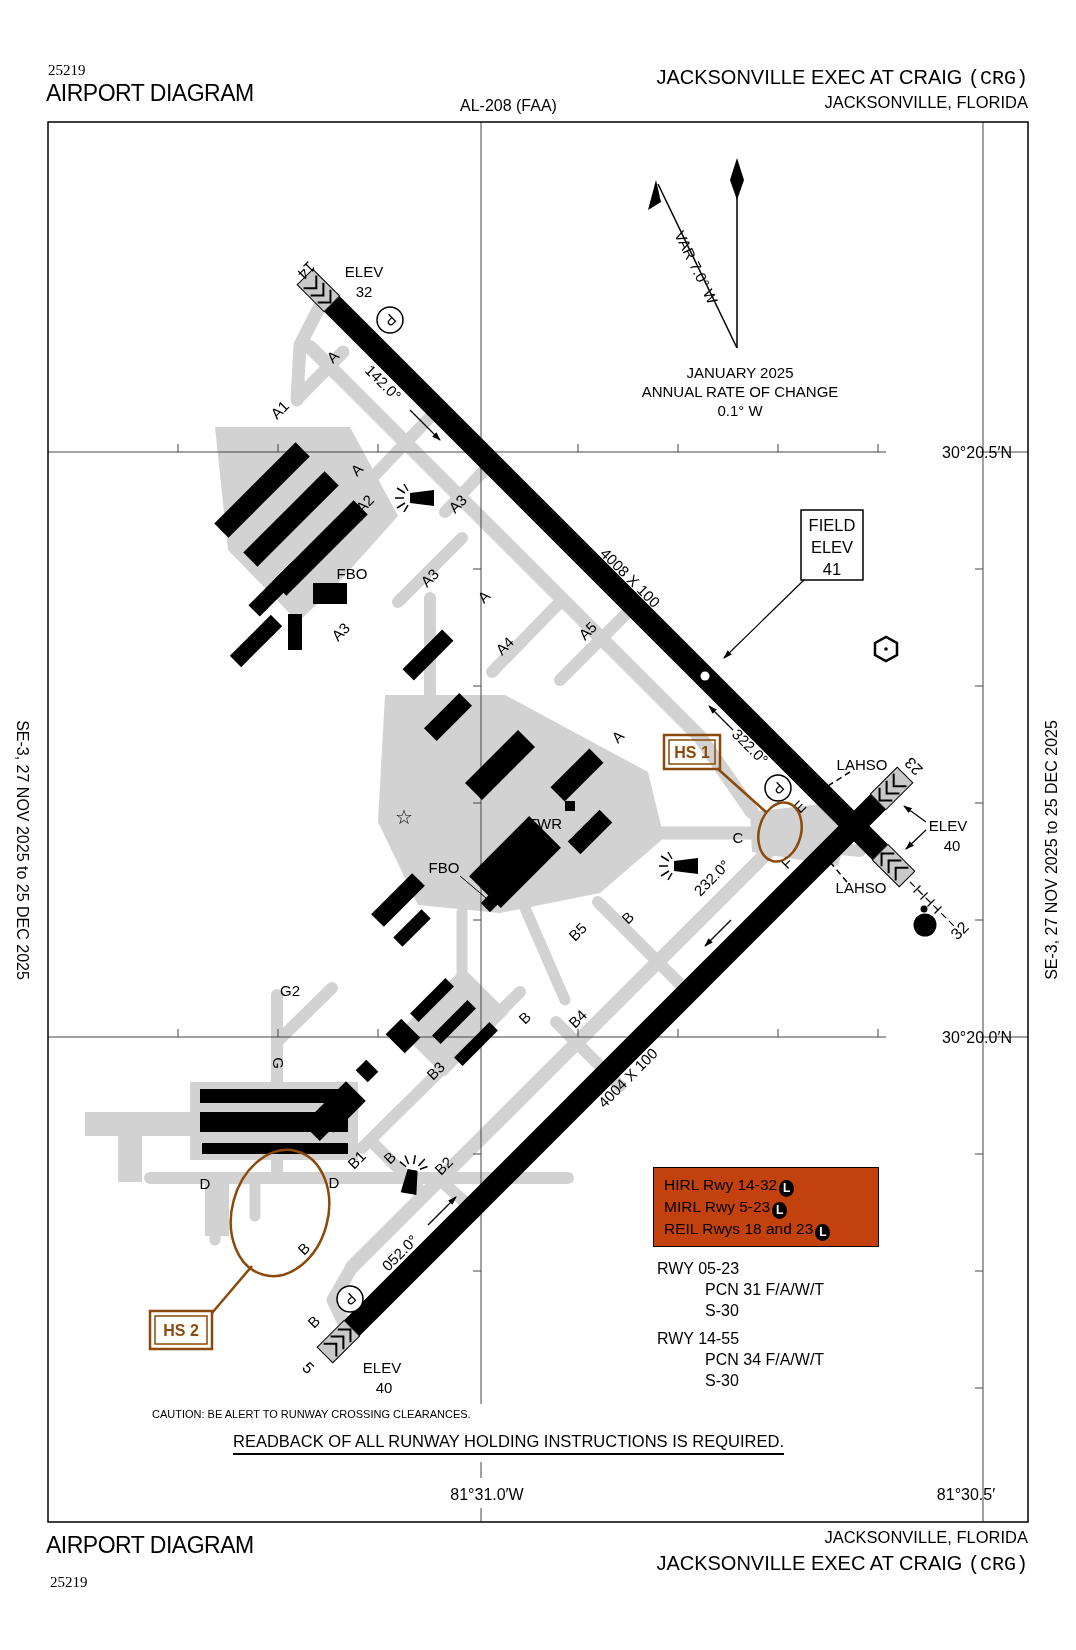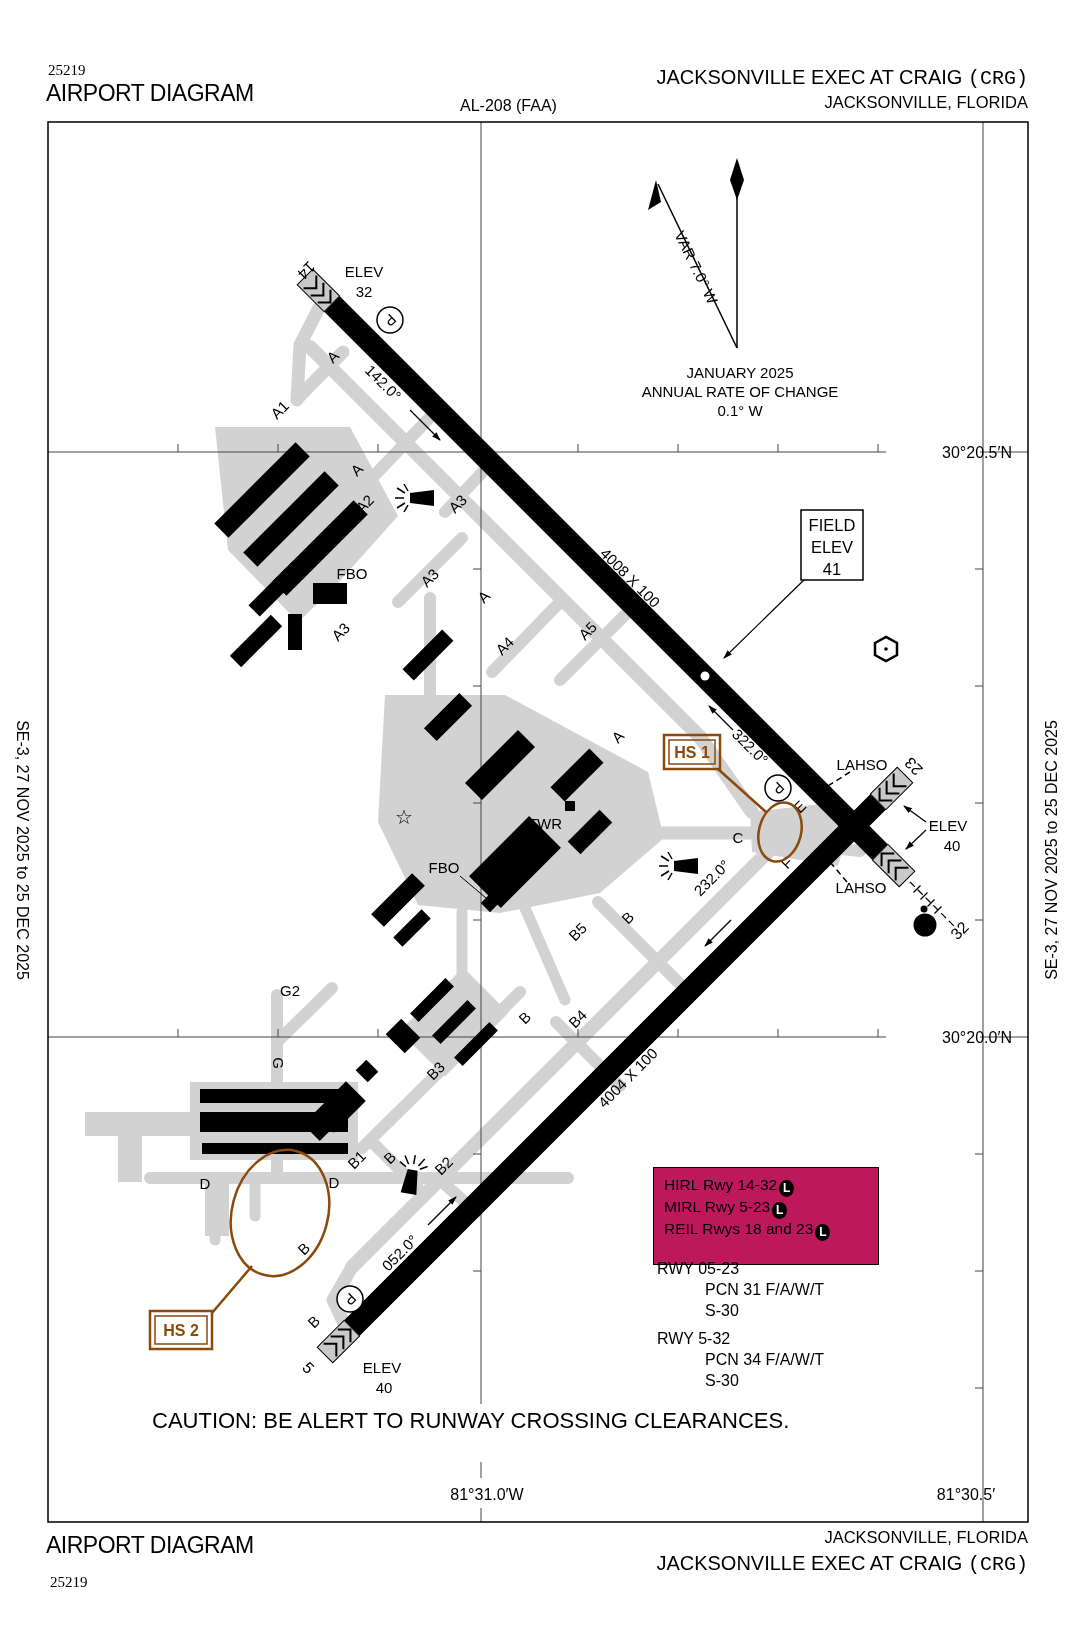--- a/index.html
+++ b/index.html
@@ -8,26 +8,26 @@
   .abs{position:absolute;}
   .big-title{font-size:23px;letter-spacing:-0.5px;white-space:nowrap;}
   .small-num{font-size:15px;font-family:Liberation Serif, serif;}
   .hdr-right{text-align:right;white-space:nowrap;}
   .serif{font-family:Liberation Mono, monospace;}
   .vtext{white-space:nowrap;font-size:16px;}
   .comms div{font-size:17px;line-height:19.5px;white-space:nowrap;}
   .lcircle{display:inline-block;width:15px;height:17px;background:#000;color:#fff;
            border-radius:50%;font-size:12px;font-weight:bold;text-align:center;
            line-height:17px;vertical-align:-2px;margin:0 2px;}
-  .lightbox{border:1.5px solid #000;background:#be185d;padding:7px 10px 23px 10px;}
+  .lightbox{border:1.5px solid #000;background:#c2410c;padding:7px 10px 5px 10px;}
   .lightbox div{font-size:15.5px;line-height:19px;white-space:nowrap;}
   .pcn div{font-size:16px;line-height:21px;white-space:nowrap;}
   .pcn .ind{margin-left:48px;}
   .pcn .gap{margin-top:7px;}
-  .caution1{font-size:22px;white-space:nowrap;}
+  .caution1{font-size:11px;white-space:nowrap;}
   .caution2{font-size:16.5px;white-space:nowrap;border-bottom:2.5px solid #000;padding-bottom:2px;}
   svg{font-family:"Liberation Sans",sans-serif;}
   svg text{text-anchor:middle;fill:#000;}
   .lbl{font-size:15px;}
   .rnum{font-size:16px;}
   .coord{font-size:16px;}
   .hsline{stroke:#8B4A0B;fill:none;}
   .hstext{fill:#8B4A0B;font-size:16px;font-weight:bold;}
 </style>
 </head>
@@ -387,26 +387,27 @@
   <div class="abs lightbox" style="left:653px;top:1167px;width:204px;">
     <div><span>HIRL Rwy 14-32</span><span class="lcircle">L</span></div>
     <div><span>MIRL Rwy 5-23</span><span class="lcircle">L</span></div>
     <div><span>REIL Rwys 18 and 23</span><span class="lcircle">L</span></div>
   </div>
 
   <div class="abs pcn" style="left:657px;top:1258px;">
     <div>RWY 05-23</div>
     <div class="ind">PCN 31 F/A/W/T</div>
     <div class="ind">S-30</div>
-    <div class="gap">RWY 5-32</div>
+    <div class="gap">RWY 14-55</div>
     <div class="ind">PCN 34 F/A/W/T</div>
     <div class="ind">S-30</div>
   </div>
 
   <div class="abs caution1" style="left:152px;top:1408px;">CAUTION: BE ALERT TO RUNWAY CROSSING CLEARANCES.</div>
+  <div class="abs caution2" style="left:233px;top:1432px;">READBACK OF ALL RUNWAY HOLDING INSTRUCTIONS IS REQUIRED.</div>
 
   <div class="abs big-title" style="left:46px;top:1532px;">AIRPORT DIAGRAM</div>
   <div class="abs small-num" style="left:50px;top:1574px;">25219</div>
   <div class="abs hdr-right" style="right:48px;top:1528px;font-size:16.5px;">JACKSONVILLE, FLORIDA</div>
   <div class="abs hdr-right" style="right:48px;top:1552px;font-size:20px;">
     <span>JACKSONVILLE EXEC AT CRAIG </span><span class="serif">(CRG)</span>
   </div>
 
 </div>
 

